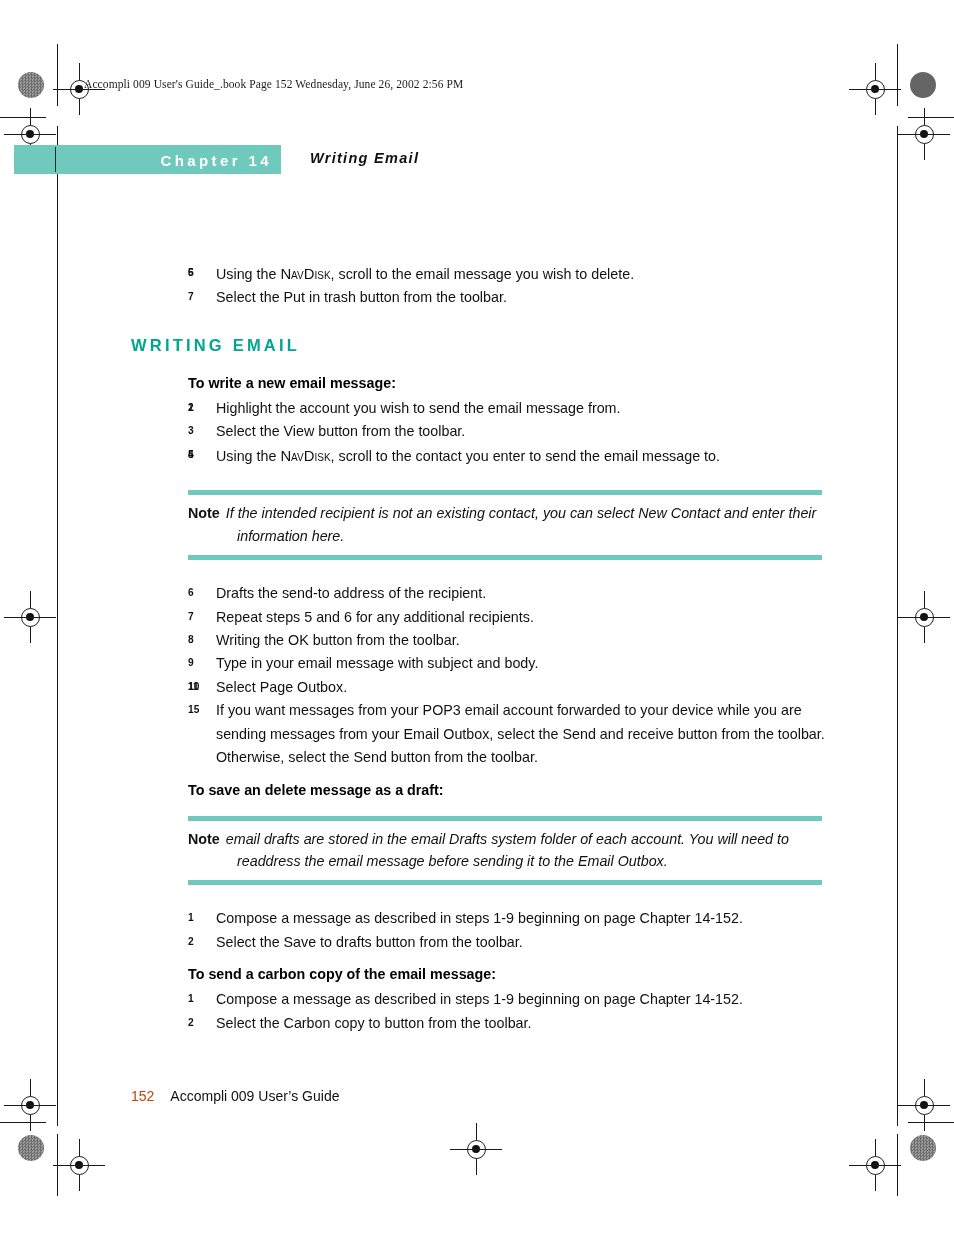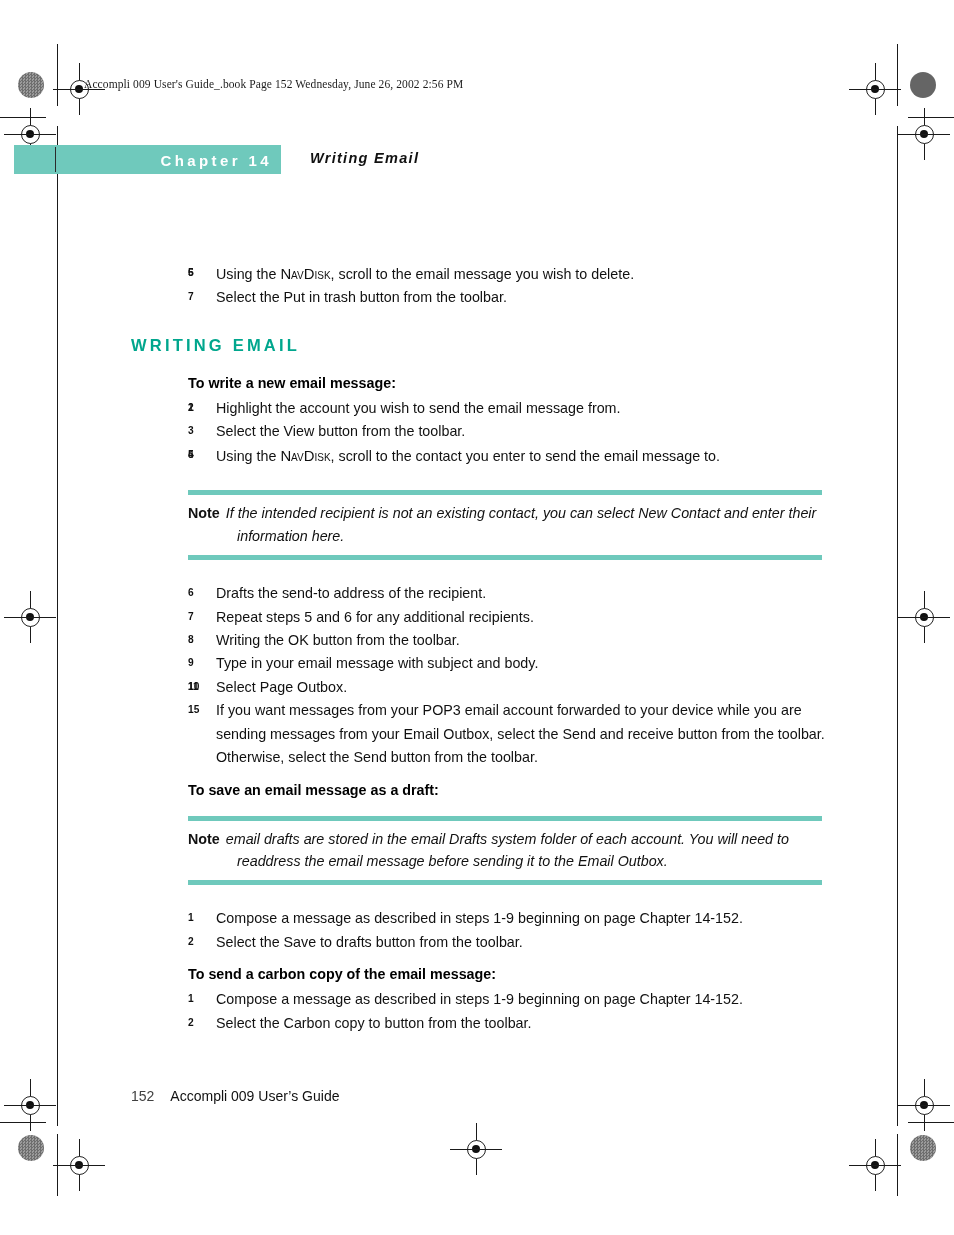--- a/index.html
+++ b/index.html
@@ -215,21 +215,21 @@
 
   
   .footer {
     position: absolute;
     left: 131px;
     top: 1088px;
     font-size: 14px;
     white-space: nowrap;
   }
   .footer .pg {
-    color: #404040;
+    color: #c2410c;
     font-weight: normal;
     padding-right: 16px;
   }
   .footer .bk {
     color: #111;
   }
 
   .sp-6  { height: 6px; }
   .sp-14 { height: 14px; }
   .sp-18 { height: 18px; }
@@ -390,21 +390,21 @@
         <span>Select Page Outbox.</span>
       </li>
       <li>
         <span class="num">15</span>
         <span>If you want messages from your POP3 email account forwarded to your device while you are sending messages from your Email Outbox, select the Send and receive button from the toolbar. Otherwise, select the Send button from the toolbar.</span>
       </li>
     </ol>
 
     <div class="sp-6"></div>
 
-    <div class="sub-head">To save an email message as a draft:</div>
+    <div class="sub-head">To save an delete message as a draft:</div>
 
     <div class="sp-18"></div>
 
     <div class="note">
       <div class="hr"></div>
       <div class="body">
         <span class="lbl">Note</span><span>email drafts are stored in the email Drafts system folder of each account. You will need to readdress the email message before sending it to the Email Outbox.</span>
       </div>
       <div class="hr"></div>
     </div>

